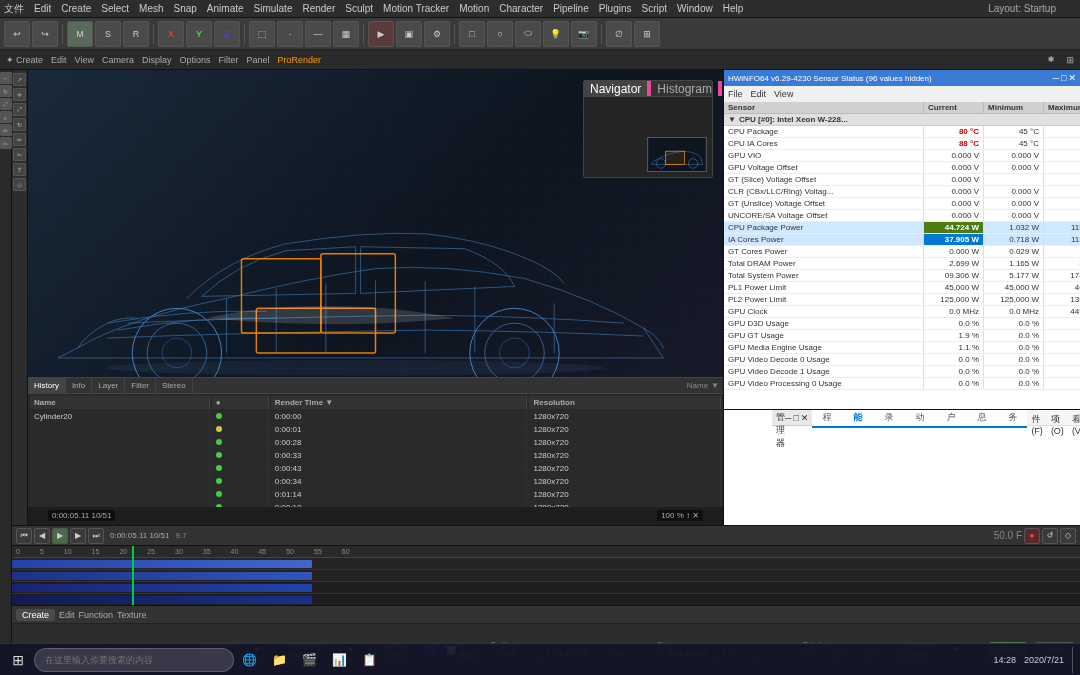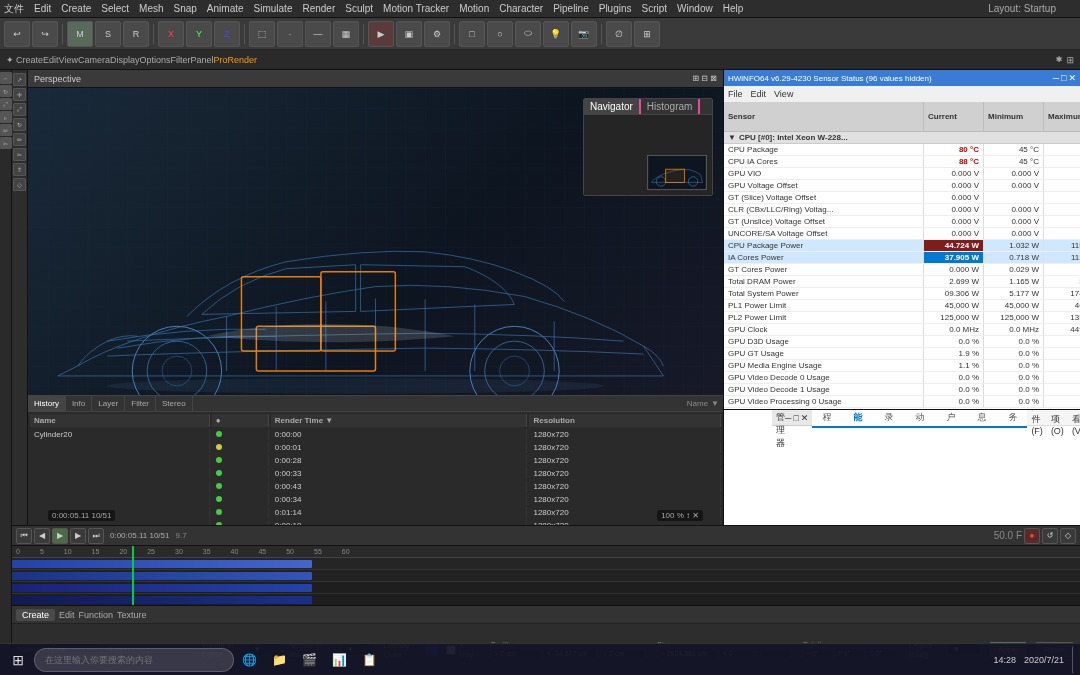--- a/index.html
+++ b/index.html
@@ -51,21 +51,21 @@
     
     #secondary-toolbar {
       background: #2a2a2a;
       height: 20px;
       display: flex;
       align-items: center;
       padding: 0 6px;
       border-bottom: 1px solid #111;
       font-size: 9px;
       color: #aaa;
-      gap: 0;
+      gap: 8px;
     }
 
     
     #main-layout {
       display: flex;
       height: calc(675px - 18px - 32px - 20px);
     }
     .sidebar-icon {
       width: 12px; height: 12px;
       background: #555;
@@ -156,25 +156,25 @@
       border-radius: 2px;
     }
     #navigator-tabs {
       display: flex;
       background: #333;
       height: 16px;
       border-bottom: 1px solid #444;
     }
     .nav-tab {
       padding: 0 6px;
-      font-size: 10px;
+      font-size: 12px;
       color: #aaa;
       cursor: pointer;
       display: flex; align-items: center;
-      border-right: 2px solid #ec4899;
+      border-right: 4px solid #ec4899;
     }
     .nav-tab.active { background: #444; color: #fff; }
     #navigator-content {
       height: 80px;
       background: #252525;
       position: relative;
     }
     .nav-car-preview {
       position: absolute;
       bottom: 5px; right: 5px;
@@ -300,21 +300,21 @@
     .hwinfo-row .col-hot { color: #cc0000; font-weight: bold; }
     .hwinfo-header-row {
       display: grid;
       grid-template-columns: 200px 60px 60px 70px;
       background: #d0d0d0;
       font-size: 8px;
       font-weight: bold;
       color: #333;
       border-bottom: 1px solid #bbb;
     }
-    .hwinfo-header-row .col { padding: 10px 4px; border-right: 1px solid #bbb; }
+    .hwinfo-header-row .col { padding: 1px 4px; border-right: 1px solid #bbb; }
 
     
     #taskmanager-panel {
       flex: 1;
       background: #fff;
       display: flex;
       overflow: hidden;
       padding-left: 48px;
     }
     #taskmanager-titlebar {
@@ -637,24 +637,20 @@
         <div class="tool-btn">✛</div>
         <div class="tool-btn">⤢</div>
         <div class="tool-btn">↻</div>
         <div class="tool-btn">✏</div>
         <div class="tool-btn">✂</div>
         <div class="tool-btn">⇑</div>
         <div class="tool-btn">◇</div>
       </div>
 
       <div id="viewport-container">
-        <div id="viewport-header">
-          <span>Perspective</span>
-          <span style="margin-left: auto; font-size:8px;">⊞ ⊟ ⊠</span>
-        </div>
         <div id="viewport-content">
 
           <svg class="wireframe-overlay" viewBox="0 0 700 400" xmlns="http://www.w3.org/2000/svg">
 
             <defs>
               <pattern id="grid" width="20" height="20" patternUnits="userSpaceOnUse">
                 <path d="M 20 0 L 0 0 0 20" fill="none" stroke="#1a3050" stroke-width="0.5"></path>
               </pattern>
             </defs>
             <rect width="700" height="400" fill="url(#grid)" opacity="0.5"></rect>
@@ -882,21 +878,21 @@
             </div>
             <div class="hwinfo-row">
               <div class="col">UNCORE/SA Voltage Offset</div>
               <div class="col col-val">0.000 V</div>
               <div class="col col-val">0.000 V</div>
               <div class="col col-val">0.000 V</div>
             </div>
 
             <div class="hwinfo-row" style="background:#d0e8ff;">
               <div class="col">CPU Package Power</div>
-              <div class="col col-val" style="background:#7f1d1d;color:#fff;font-weight:bold;">44.724 W</div>
+              <div class="col col-val" style="background:#4d7c0f;color:#fff;font-weight:bold;">44.724 W</div>
               <div class="col col-val">1.032 W</div>
               <div class="col col-val">115.141 W</div>
             </div>
             <div class="hwinfo-row" style="background:#d0e8ff;">
               <div class="col">IA Cores Power</div>
               <div class="col col-val" style="background:#0078d4;color:#fff;font-weight:bold;">37.905 W</div>
               <div class="col col-val">0.718 W</div>
               <div class="col col-val">113.529 W</div>
             </div>
             <div class="hwinfo-row">

